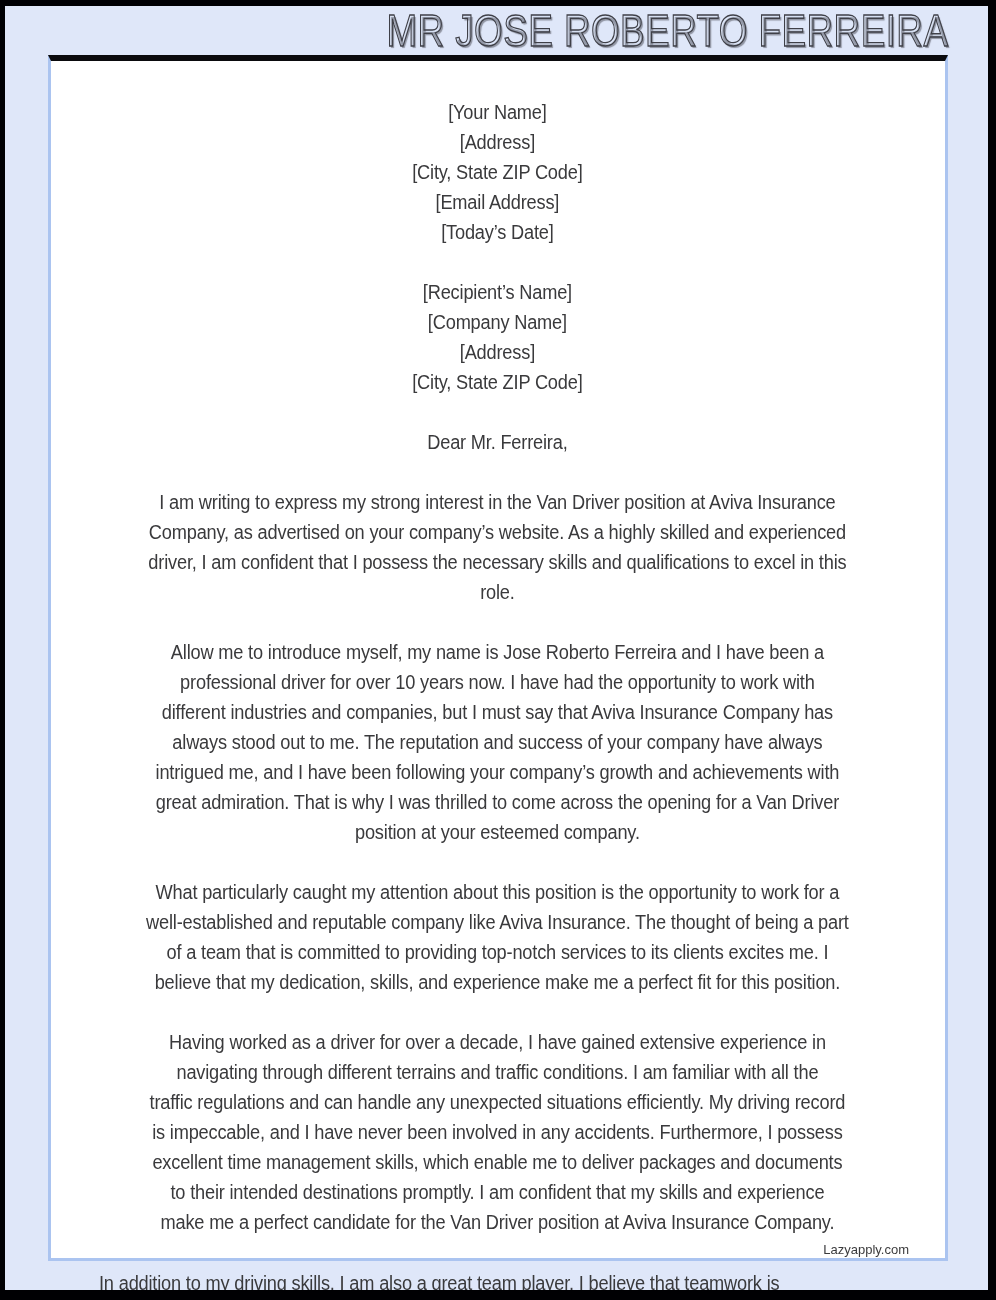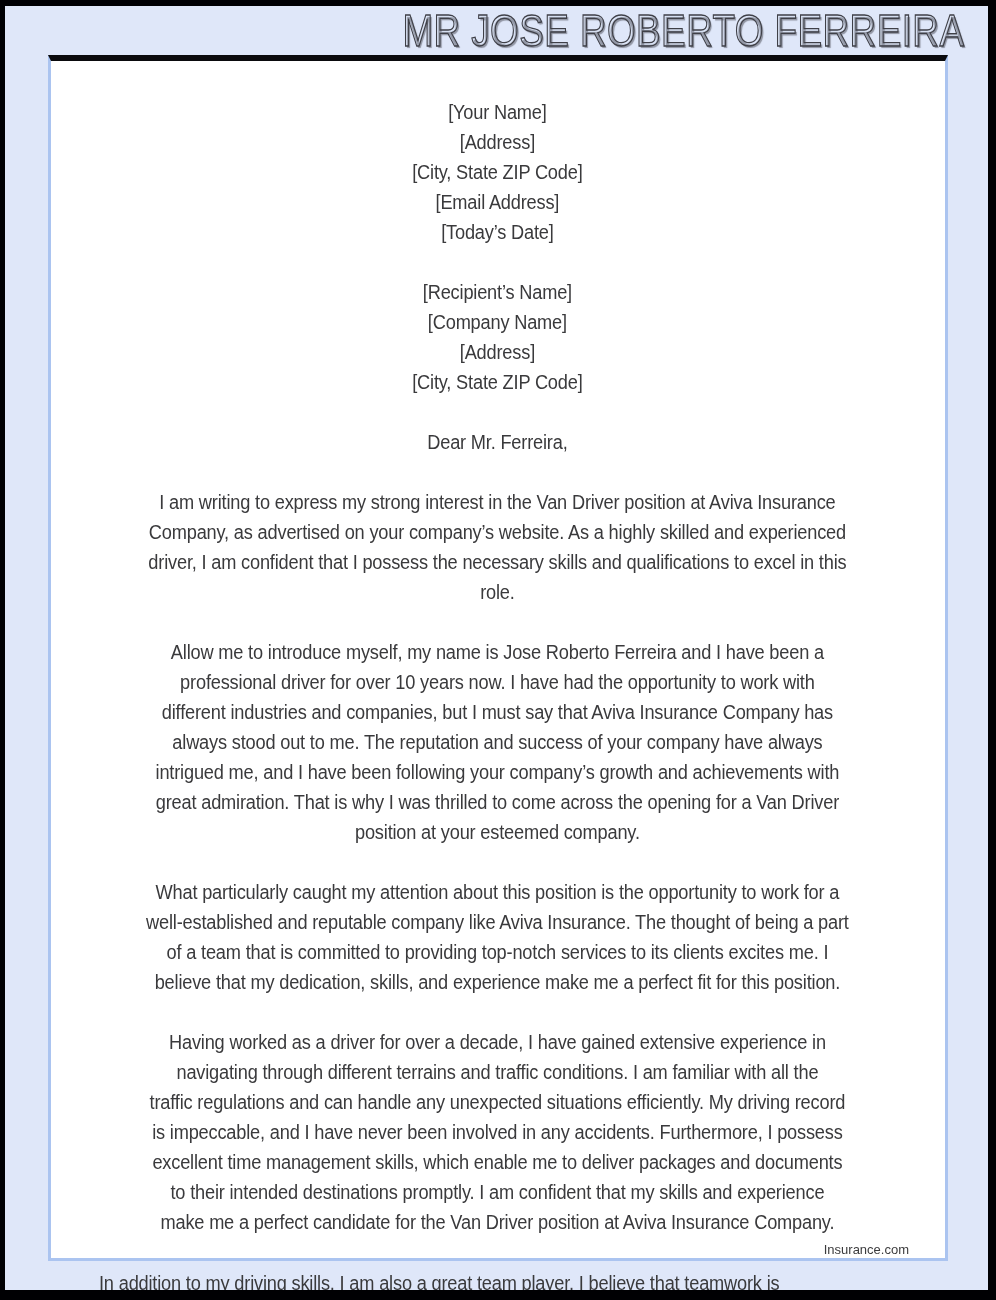--- a/index.html
+++ b/index.html
@@ -13,21 +13,21 @@
     position: absolute;
     top: 6px; left: 5px;
     width: 983px; height: 1284px;
     background: #dfe7f9;
     overflow: hidden;
   }
   
   .title-bar {
     height: 49px;
     text-align: right;
-    padding-right: 24px;
+    padding-right: 40px;
     overflow: visible;
   }
   .doc-title {
     display: inline-block;
     font-size: 45px;
     line-height: 49px;
     font-weight: 400;
     letter-spacing: 0.5px;
     white-space: nowrap;
     color: rgba(223, 231, 249, 0.05);
@@ -130,18 +130,18 @@
       <div class="block">Having worked as a driver for over a decade, I have gained extensive experience in
 navigating through different terrains and traffic conditions. I am familiar with all the
 traffic regulations and can handle any unexpected situations efficiently. My driving record
 is impeccable, and I have never been involved in any accidents. Furthermore, I possess
 excellent time management skills, which enable me to deliver packages and documents
 to their intended destinations promptly. I am confident that my skills and experience
 make me a perfect candidate for the Van Driver position at Aviva Insurance Company.</div>
 
     </div>
 
-    <div class="watermark">Insurance.com</div>
+    <div class="watermark">Lazyapply.com</div>
   </div>
 
   <div class="overflow-line">In addition to my driving skills, I am also a great team player. I believe that teamwork is</div>
 
 </div>
 
 </body></html>

